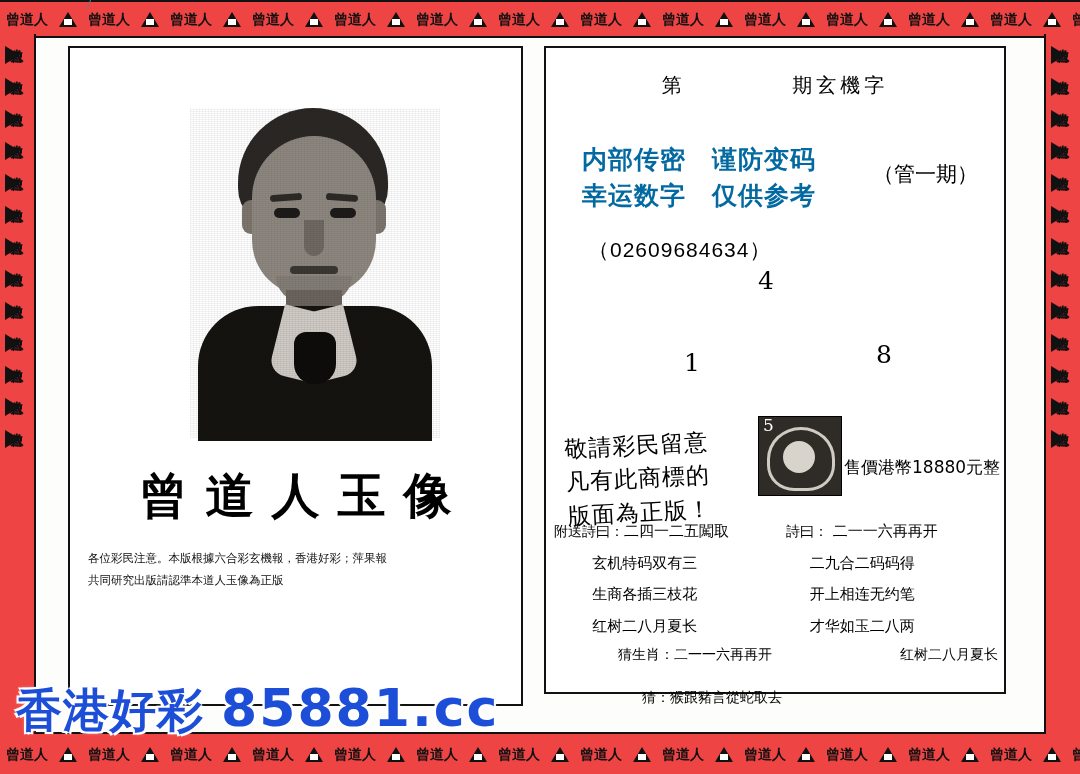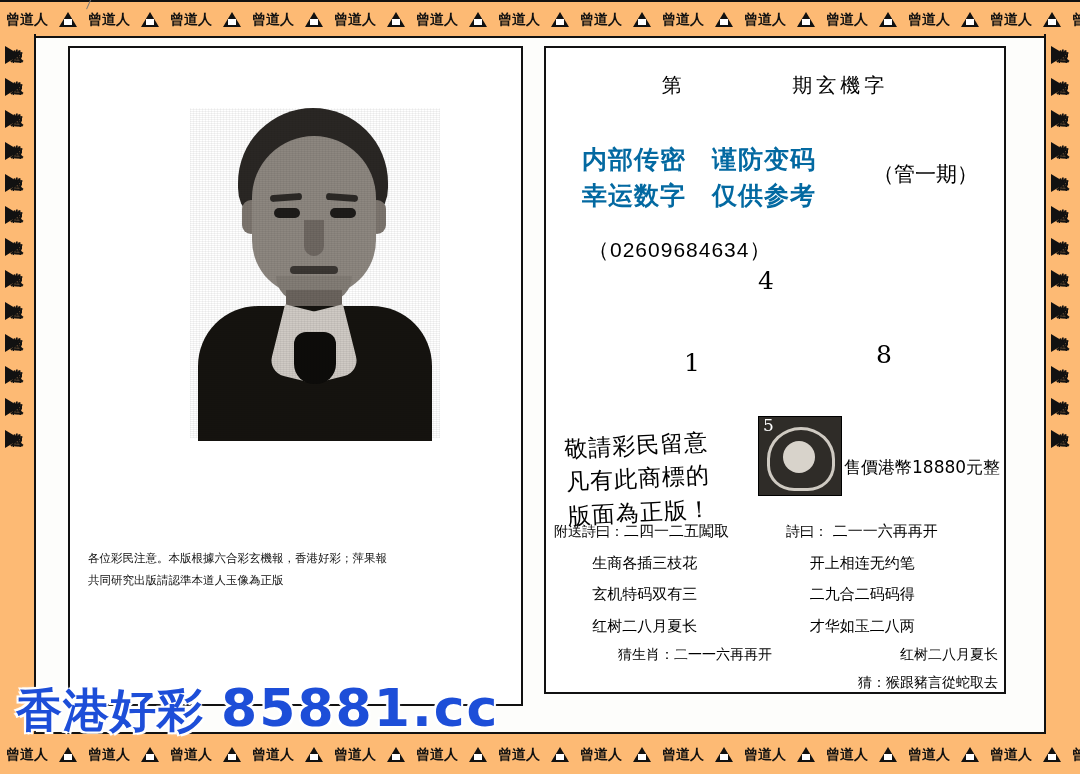--- a/index.html
+++ b/index.html
@@ -19,21 +19,21 @@
     position: absolute;
     left: 0; top: 0;
     width: 1080px;
     height: 774px;
     background: #fdfdfb;
   }
 
   
   .band {
     position: absolute;
-    background: #fdba74;
+    background: #ef4444;
     overflow: hidden;
     color: #111;
   }
   .band-top {
     left: 0; top: 0; width: 1080px; height: 34px;
     border-bottom: 2px solid #111;
     border-top: 2px solid #111;
   }
   .band-bottom {
     left: 0; bottom: 0; width: 1080px; height: 40px;
@@ -329,21 +329,21 @@
   .poem-label { font-size: 14px; }
 
   .zodiac {
     position: absolute;
     left: 72px; top: 598px;
     width: 380px;
     font-family: "DejaVu Serif", serif;
     font-size: 14px;
     color: #000;
   }
-  .zodiac .row2 { margin-top: 10px; padding-left: 24px; text-align: right; }
+  .zodiac .row2 { margin-top: 25px; padding-left: 24px; }
   .zodiac .right { float: right; }
 
   
   .watermark {
     position: absolute;
     left: 16px; bottom: 32px;
     font-family: "DejaVu Sans", sans-serif;
     font-weight: 700;
     font-size: 46px;
     color: #1d4ed8;
@@ -516,20 +516,21 @@
         <div class="p-mouth"></div>
         <div class="p-chin"></div>
         <div class="p-neck"></div>
         <div class="p-body"></div>
         <div class="p-collar-l"></div>
         <div class="p-collar-r"></div>
         <div class="p-tie"></div>
         <div class="p-grain"></div>
       </div>
 
+      <div class="photo-title">曾道人玉像</div>
 
       <div class="photo-note">
         <div>各位彩民注意。本版根據六合彩玄機報，香港好彩；萍果報</div>
         <div>共同研究出版請認準本道人玉像為正版</div>
       </div>
     </div>
 
     <div class="text-panel">
 
       <div class="tp-head">
@@ -567,32 +568,32 @@
         <div class="poem-row">
           <div class="poem-left">
             <span class="poem-label">附送詩曰：</span><span>二四一二五闖取</span>
           </div>
           <div class="poem-right">
             <span class="poem-label">詩曰：</span>&nbsp;<span>二一一六再再开</span>
           </div>
         </div>
         <div class="poem-row">
           <div class="poem-left">
-            &nbsp;&nbsp;&nbsp;&nbsp;&nbsp;&nbsp;&nbsp;&nbsp;<span>生商各插三枝花</span>
+            &nbsp;&nbsp;&nbsp;&nbsp;&nbsp;&nbsp;&nbsp;&nbsp;<span>玄机特码双有三</span>
           </div>
           <div class="poem-right">
-            &nbsp;&nbsp;&nbsp;&nbsp;&nbsp;<span>开上相连无约笔</span>
+            &nbsp;&nbsp;&nbsp;&nbsp;&nbsp;<span>二九合二码码得</span>
           </div>
         </div>
         <div class="poem-row">
           <div class="poem-left">
-            &nbsp;&nbsp;&nbsp;&nbsp;&nbsp;&nbsp;&nbsp;&nbsp;<span>玄机特码双有三</span>
+            &nbsp;&nbsp;&nbsp;&nbsp;&nbsp;&nbsp;&nbsp;&nbsp;<span>生商各插三枝花</span>
           </div>
           <div class="poem-right">
-            &nbsp;&nbsp;&nbsp;&nbsp;&nbsp;<span>二九合二码码得</span>
+            &nbsp;&nbsp;&nbsp;&nbsp;&nbsp;<span>开上相连无约笔</span>
           </div>
         </div>
         <div class="poem-row">
           <div class="poem-left">
             &nbsp;&nbsp;&nbsp;&nbsp;&nbsp;&nbsp;&nbsp;&nbsp;<span>红树二八月夏长</span>
           </div>
           <div class="poem-right">
             &nbsp;&nbsp;&nbsp;&nbsp;&nbsp;<span>才华如玉二八两</span>
           </div>
         </div>

